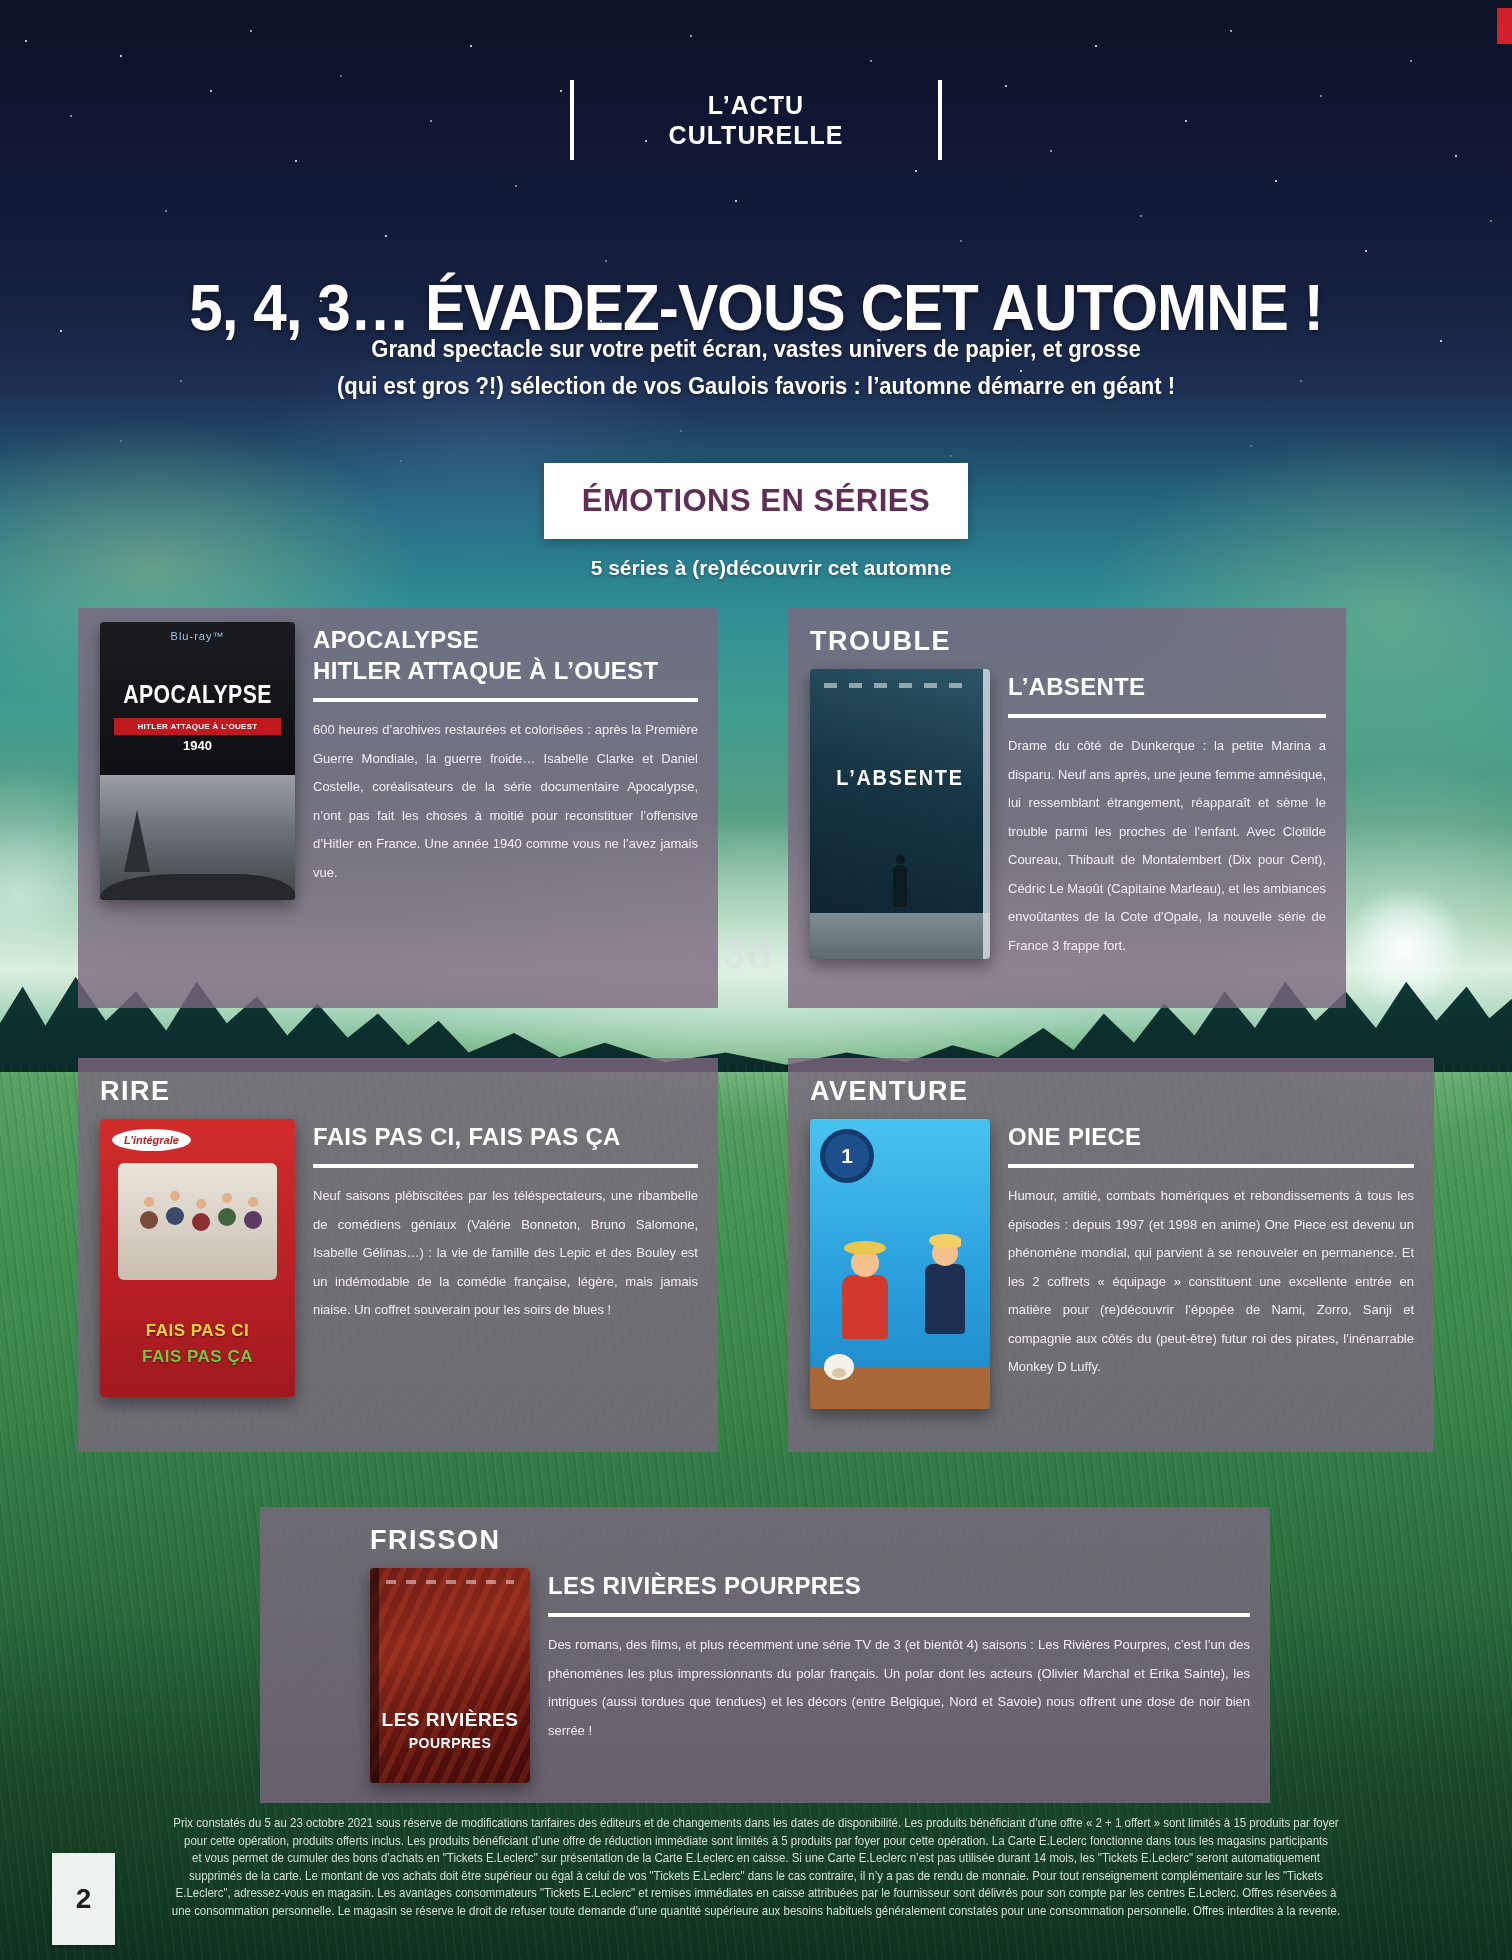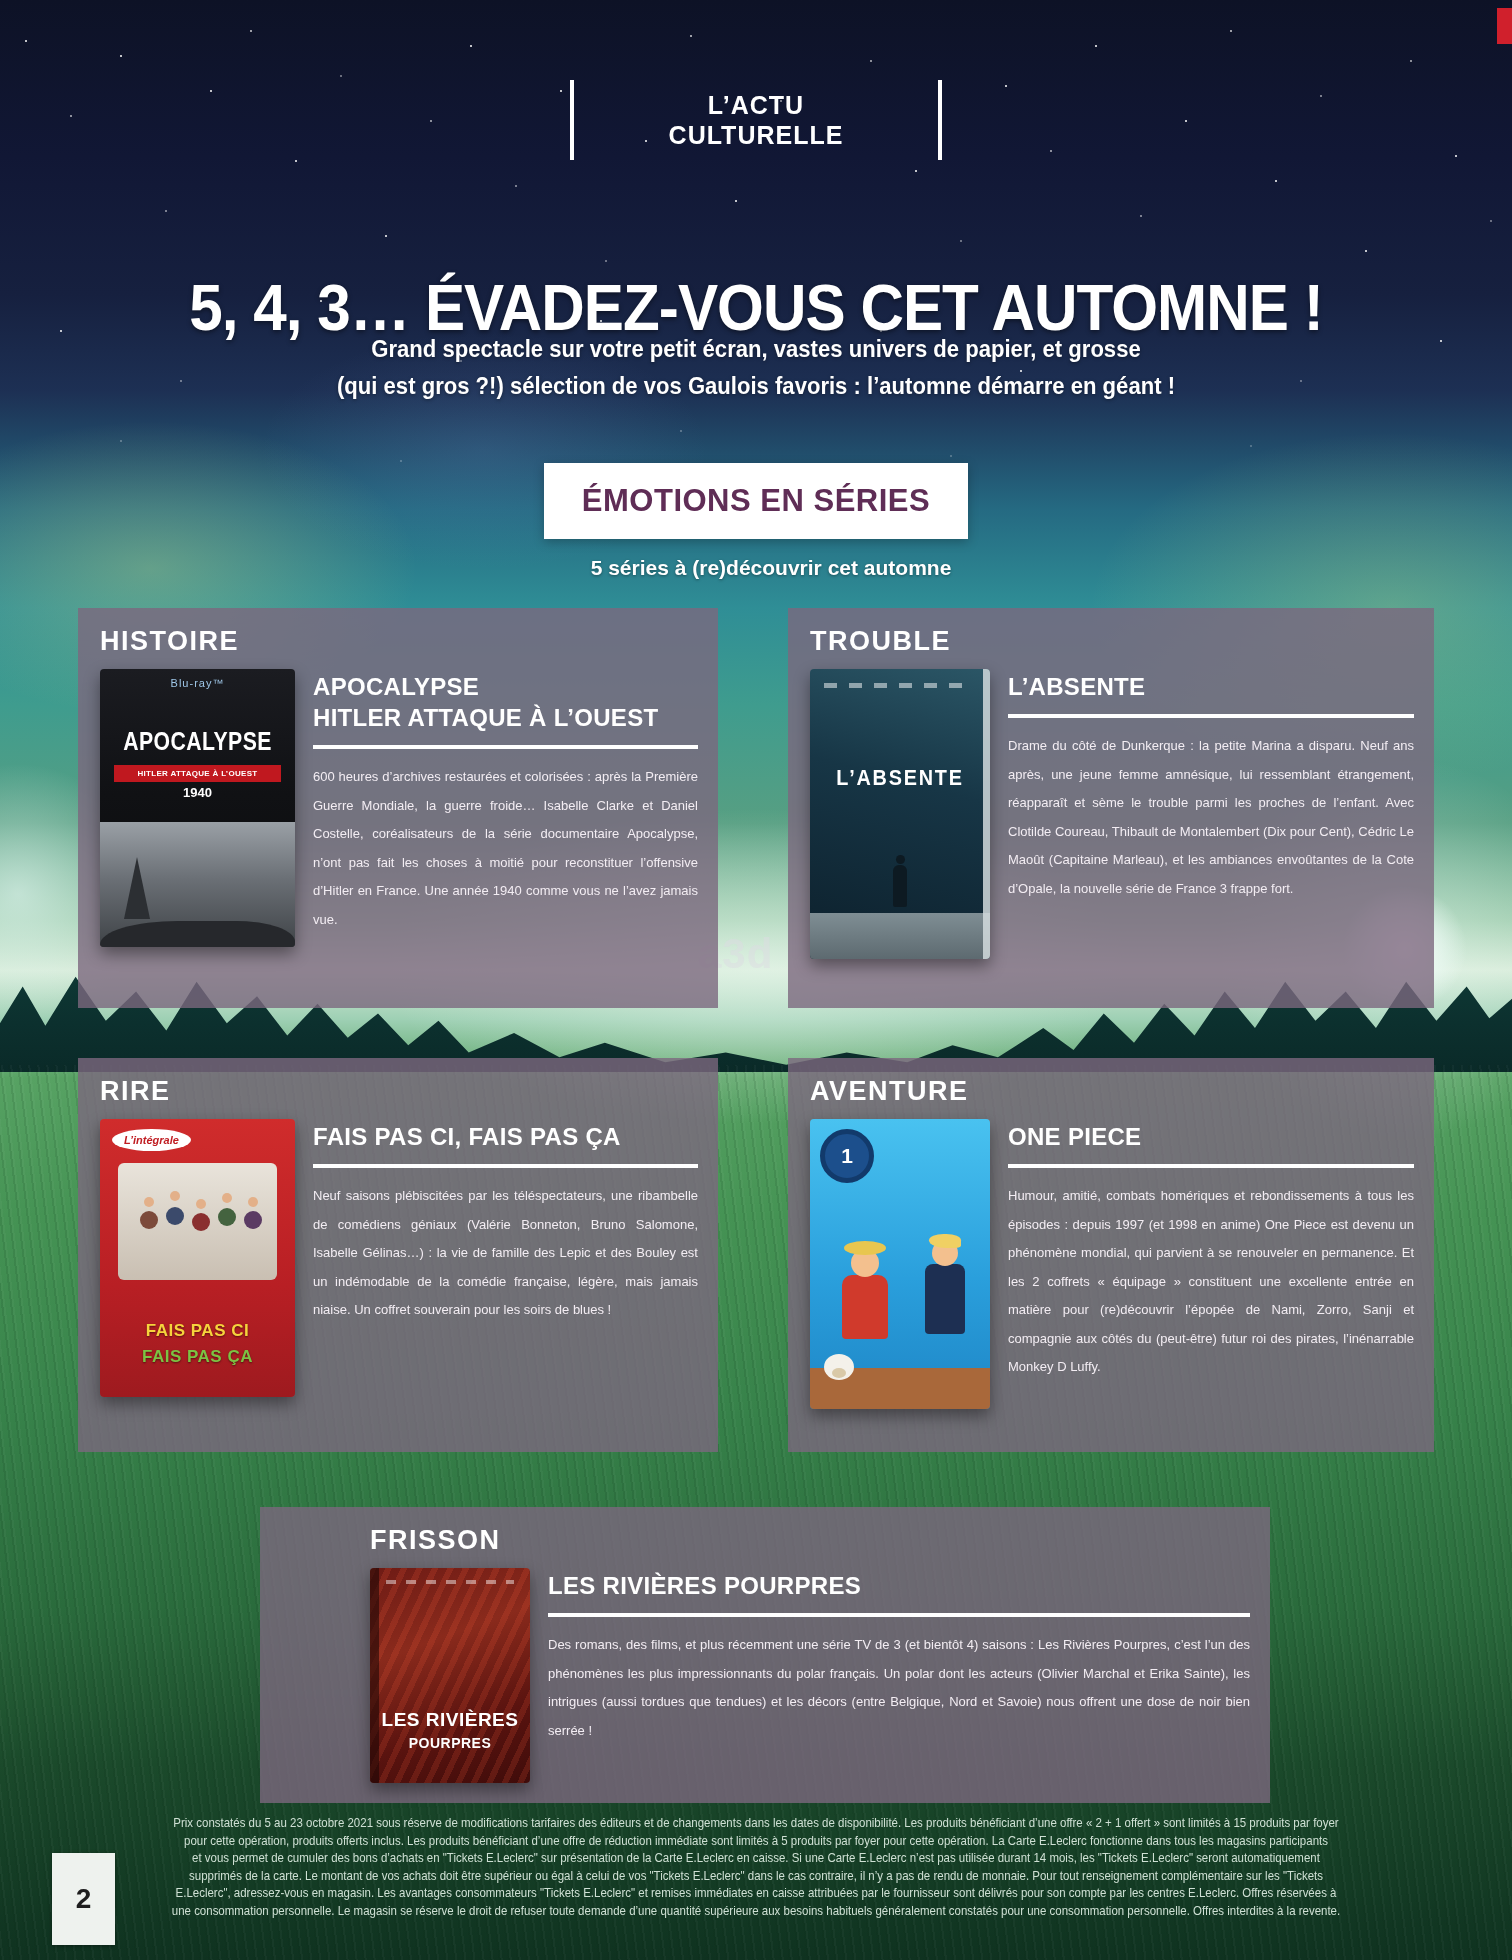--- a/index.html
+++ b/index.html
@@ -55,21 +55,21 @@
   .badge{display:inline-block;background:#fff;color:#5f2d56;font-weight:800;font-size:31px;
     letter-spacing:0.5px;padding:20px 38px;box-shadow:0 3px 10px rgba(0,0,0,0.25);}
   .tagline{position:absolute;top:556px;left:0;width:100%;text-align:center;font-weight:bold;
     font-size:21px;text-shadow:0 1px 3px rgba(0,0,0,0.4);padding-left:15px;}
   .watermark{position:absolute;left:698px;top:930px;font-size:42px;font-weight:bold;
     color:rgba(220,220,225,0.5);letter-spacing:1px;}
 
   
   .card{position:absolute;background:rgba(124,104,126,0.80);padding:14px 20px 20px 22px;box-sizing:border-box;}
   .pos-c1{left:78px;top:608px;width:640px;min-height:400px;}
-  .pos-c2{left:788px;top:608px;width:646px;min-height:400px;}
+  .pos-c2{left:788px;top:608px;width:558px;min-height:400px;}
   .pos-c3{left:78px;top:1058px;width:640px;min-height:394px;}
   .pos-c4{left:788px;top:1058px;width:646px;min-height:394px;}
   .pos-c5{left:260px;top:1507px;width:1010px;min-height:288px;padding-left:110px;}
   .card-label{font-size:27px;font-weight:800;letter-spacing:1.5px;margin:4px 0 12px 0;}
   .card-row{display:flex;align-items:flex-start;gap:18px;}
   .card-text{flex:1;min-width:0;}
   .card-title{margin:2px 0 0 0;font-size:24px;font-weight:800;line-height:31px;letter-spacing:0.3px;}
   .card-title span{display:block;}
   .rule{height:4px;background:#fff;margin:12px 0 14px 0;}
   .card-body{margin:0;font-size:13px;line-height:28.5px;text-align:justify;color:#f3edf3;}
@@ -165,21 +165,20 @@
     <div>(qui est gros ?!) sélection de vos Gaulois favoris : l’automne démarre en géant !</div>
   </div>
 
   <div class="badge-wrap">
     <span class="badge">ÉMOTIONS EN SÉRIES</span>
   </div>
   <div class="tagline">5 séries à (re)découvrir cet automne</div>
   <div class="watermark">a3d</div>
 
   <section class="card pos-c1">
-    <div class="card-label">HISTOIRE</div>
     <div class="card-row">
       <div class="cover cover-apocalypse">
         <div class="cov-format">Blu-ray™</div>
         <div class="cov-apo-title">APOCALYPSE</div>
         <div class="cov-apo-banner">HITLER ATTAQUE À L’OUEST</div>
         <div class="cov-apo-year">1940</div>
         <div class="cov-apo-photo"></div>
       </div>
       <div class="card-text">
         <h3 class="card-title">

